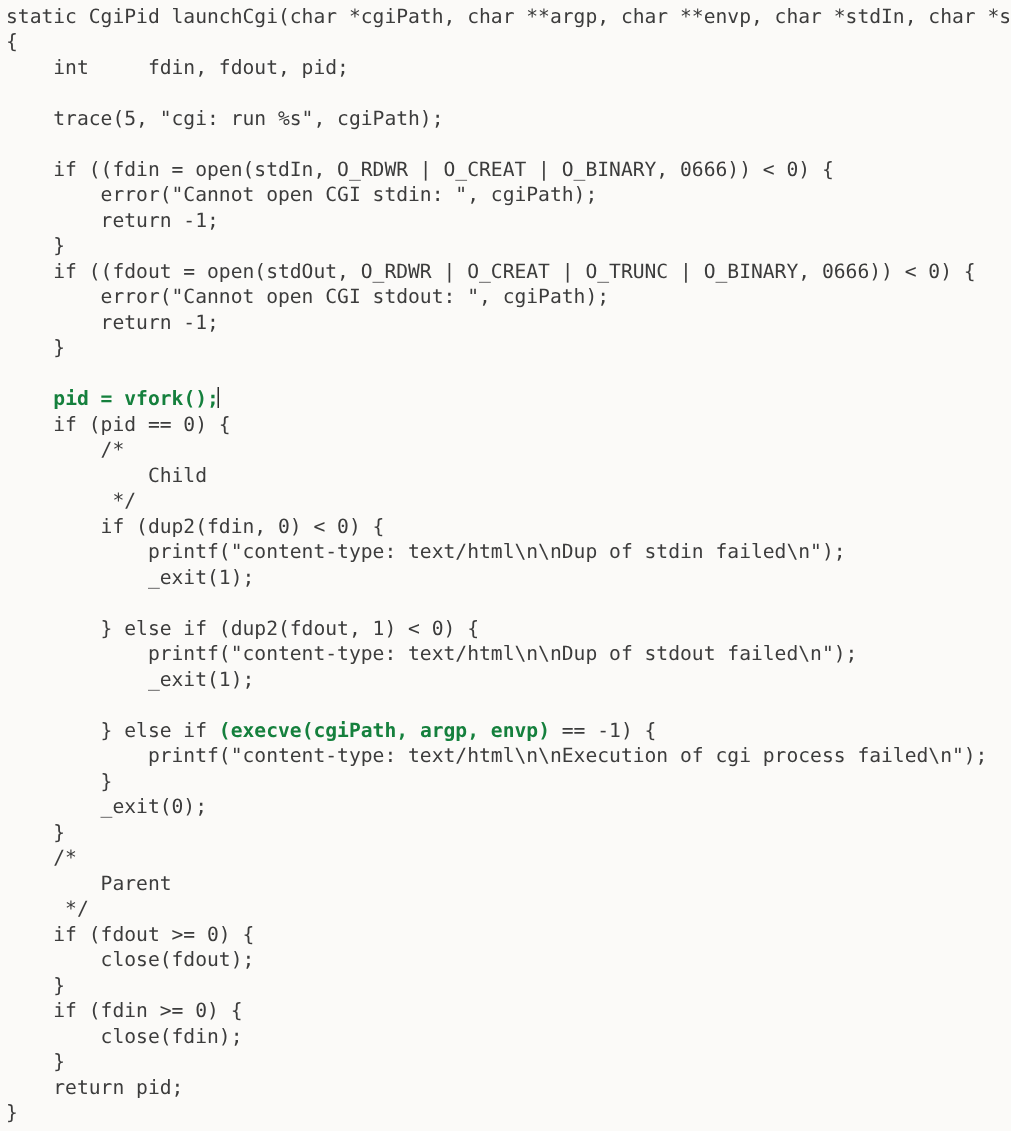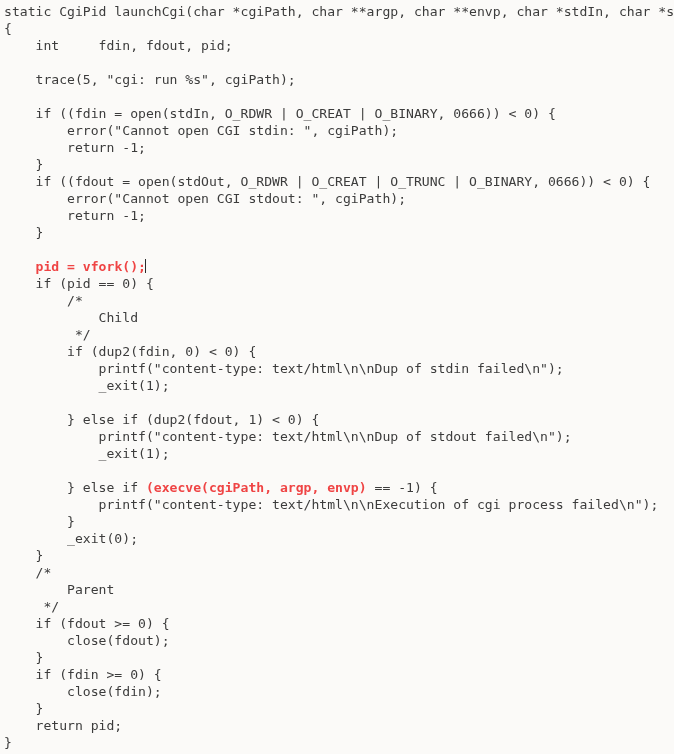--- a/index.html
+++ b/index.html
@@ -27,21 +27,21 @@
     white-space: pre;
     tab-size: 4;
   }
   .code-line {
     height: 17px;
     white-space: pre;
     letter-spacing: 0;
   }
   .tok-plain { color: #3c3c3c; }
   .tok-hl {
-    color: #ef4444;
+    color: #15803d;
     font-weight: bold;
   }
   .caret {
     display: inline-block;
     width: 1px;
     height: 14px;
     background: #2b2b2b;
     vertical-align: -2px;
     margin-left: -0.5px;
   }

